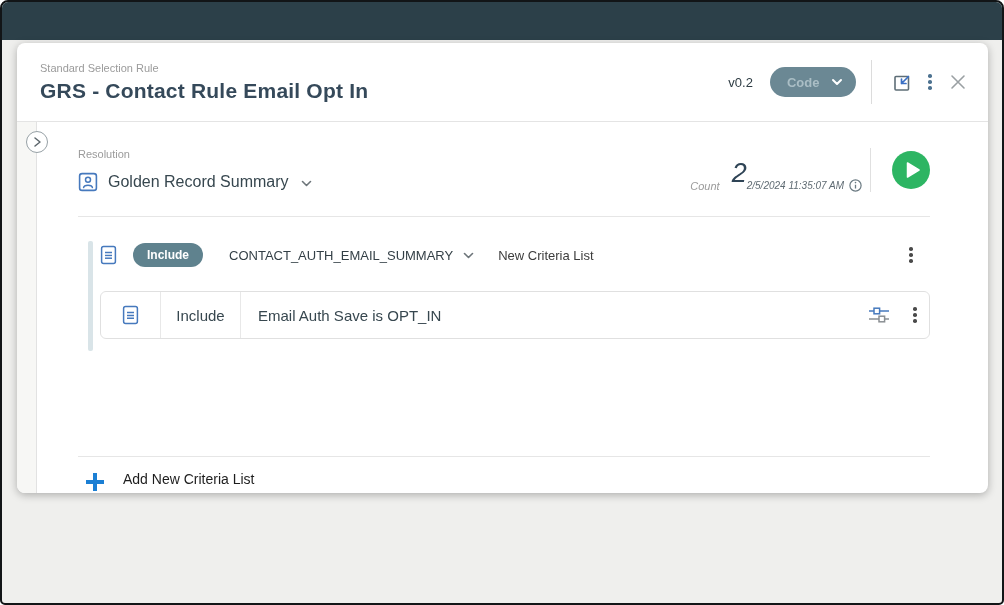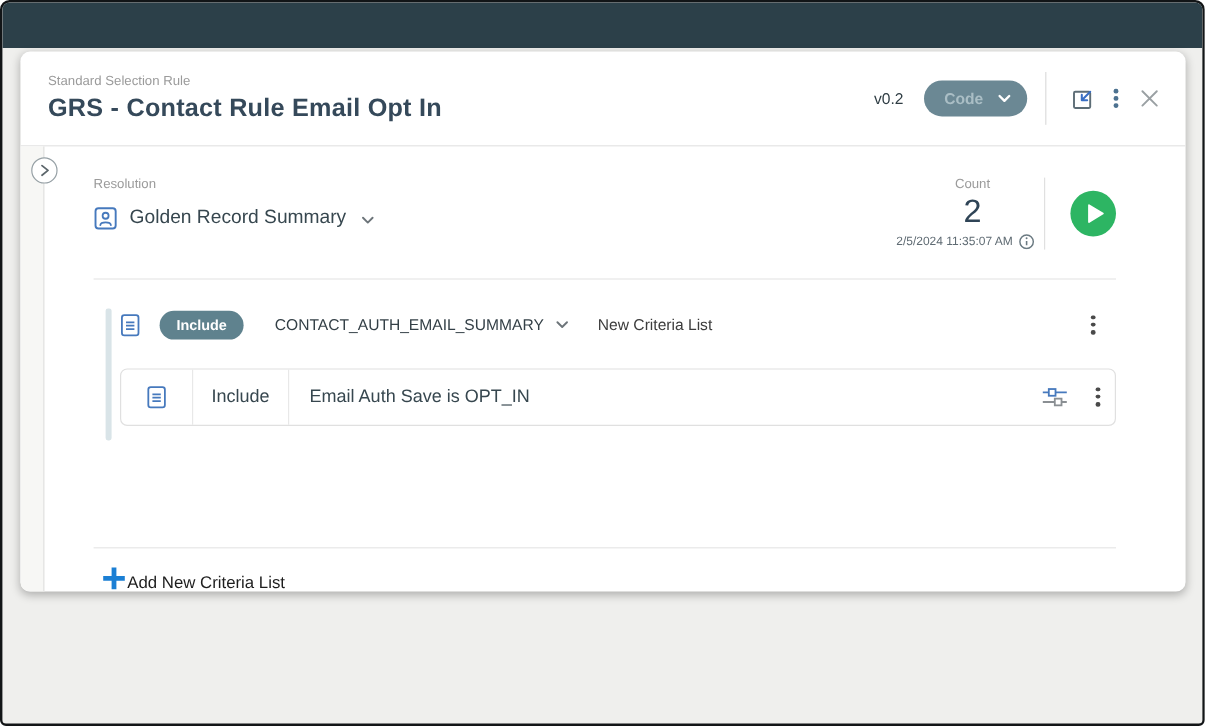--- a/index.html
+++ b/index.html
@@ -39,21 +39,21 @@
   .content { flex: 1; min-width: 0; display: flex; flex-direction: column; padding: 0 58px 0 41px; }
 
   
   .res-row { display: flex; justify-content: space-between; align-items: stretch; padding-top: 26px; }
   .small-label { font-size: 11px; color: #9b9b9b; }
   .res-left .small-label { margin-bottom: 12px; }
   .dropdown { display: flex; align-items: center; gap: 10px; background: none; border: none;
               font-family: inherit; font-size: 16px; color: #37474f; cursor: pointer; padding: 0; }
   .dd-chevron { margin-left: 2px; margin-top: 3px; }
   .res-right { display: flex; align-items: stretch; }
-  .count-block { display: flex; flex-direction: column; align-items: center; }
+  .count-block { display: flex; flex-direction: row; align-items: flex-end; font-style: italic; }
   .count-block .small-label { margin-left: 12px; }
   .count-num { font-size: 27px; line-height: 1.1; color: #2f4456; margin: 2px 0 3px 12px; }
   .count-ts { font-size: 10px; color: #5f6b73; display: flex; align-items: center; gap: 5px; }
   .count-vdiv { width: 1px; background: #e0e0e0; margin-left: 8px; }
   .play-btn { width: 38px; height: 38px; border-radius: 50%; border: none; background: #2db563;
               margin-left: 21px; align-self: center; display: flex; align-items: center;
               justify-content: center; cursor: pointer; padding: 0; }
 
   .section-div { border: none; border-top: 1px solid #e6e6e6; margin-top: 24px; }
 
@@ -75,21 +75,21 @@
                     justify-content: center; border-right: 1px solid #e8e8e8; }
   .card-cell-op { width: 80px; align-self: stretch; display: flex; align-items: center;
                   justify-content: center; font-size: 15px; color: #37474f; border-right: 1px solid #e8e8e8; }
   .card-desc { margin-left: 17px; font-size: 15px; color: #37474f; }
   .card-actions { margin-left: auto; display: flex; align-items: center; gap: 8px; padding-right: 9px; }
 
   .flex-spacer { flex: 1; }
 
   
   .footer-div { border: none; border-top: 1px solid #e6e6e6; }
-  .add-row { display: flex; align-items: flex-end; background: none; border: none;
+  .add-row { display: flex; align-items: flex-start; gap: 17px; background: none; border: none;
              margin: 14px 0 0 6px; padding: 0; cursor: pointer; font-family: inherit; }
   .add-label { font-size: 14px; color: #1d1d1d; }
 
   .kebab-dot-col { display: flex; flex-direction: column; gap: 2.6px; }
   .kebab-dot-col i { width: 3.6px; height: 3.6px; border-radius: 50%; display: block; }
 </style>
 </head>
 <body>
 
 <div class="window">

